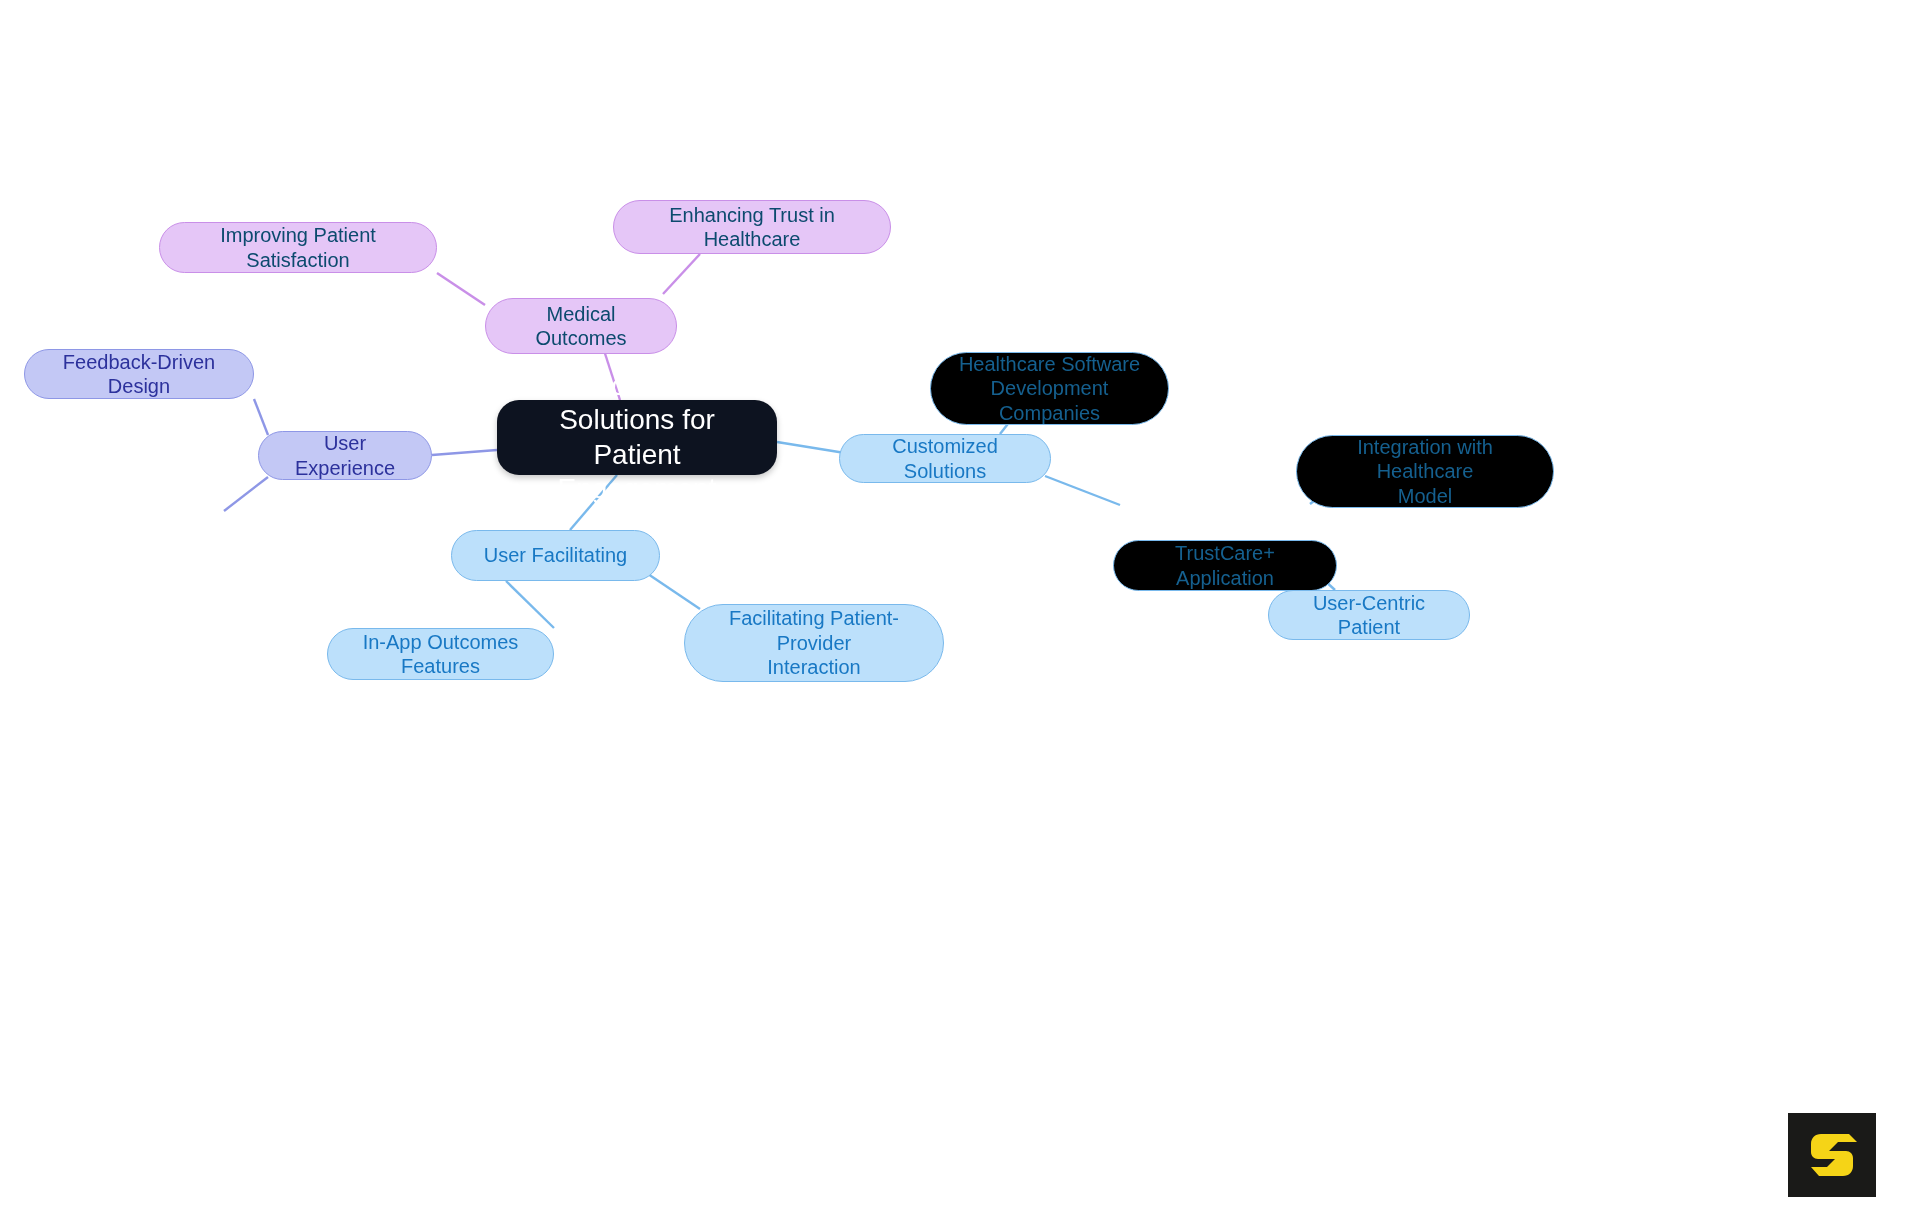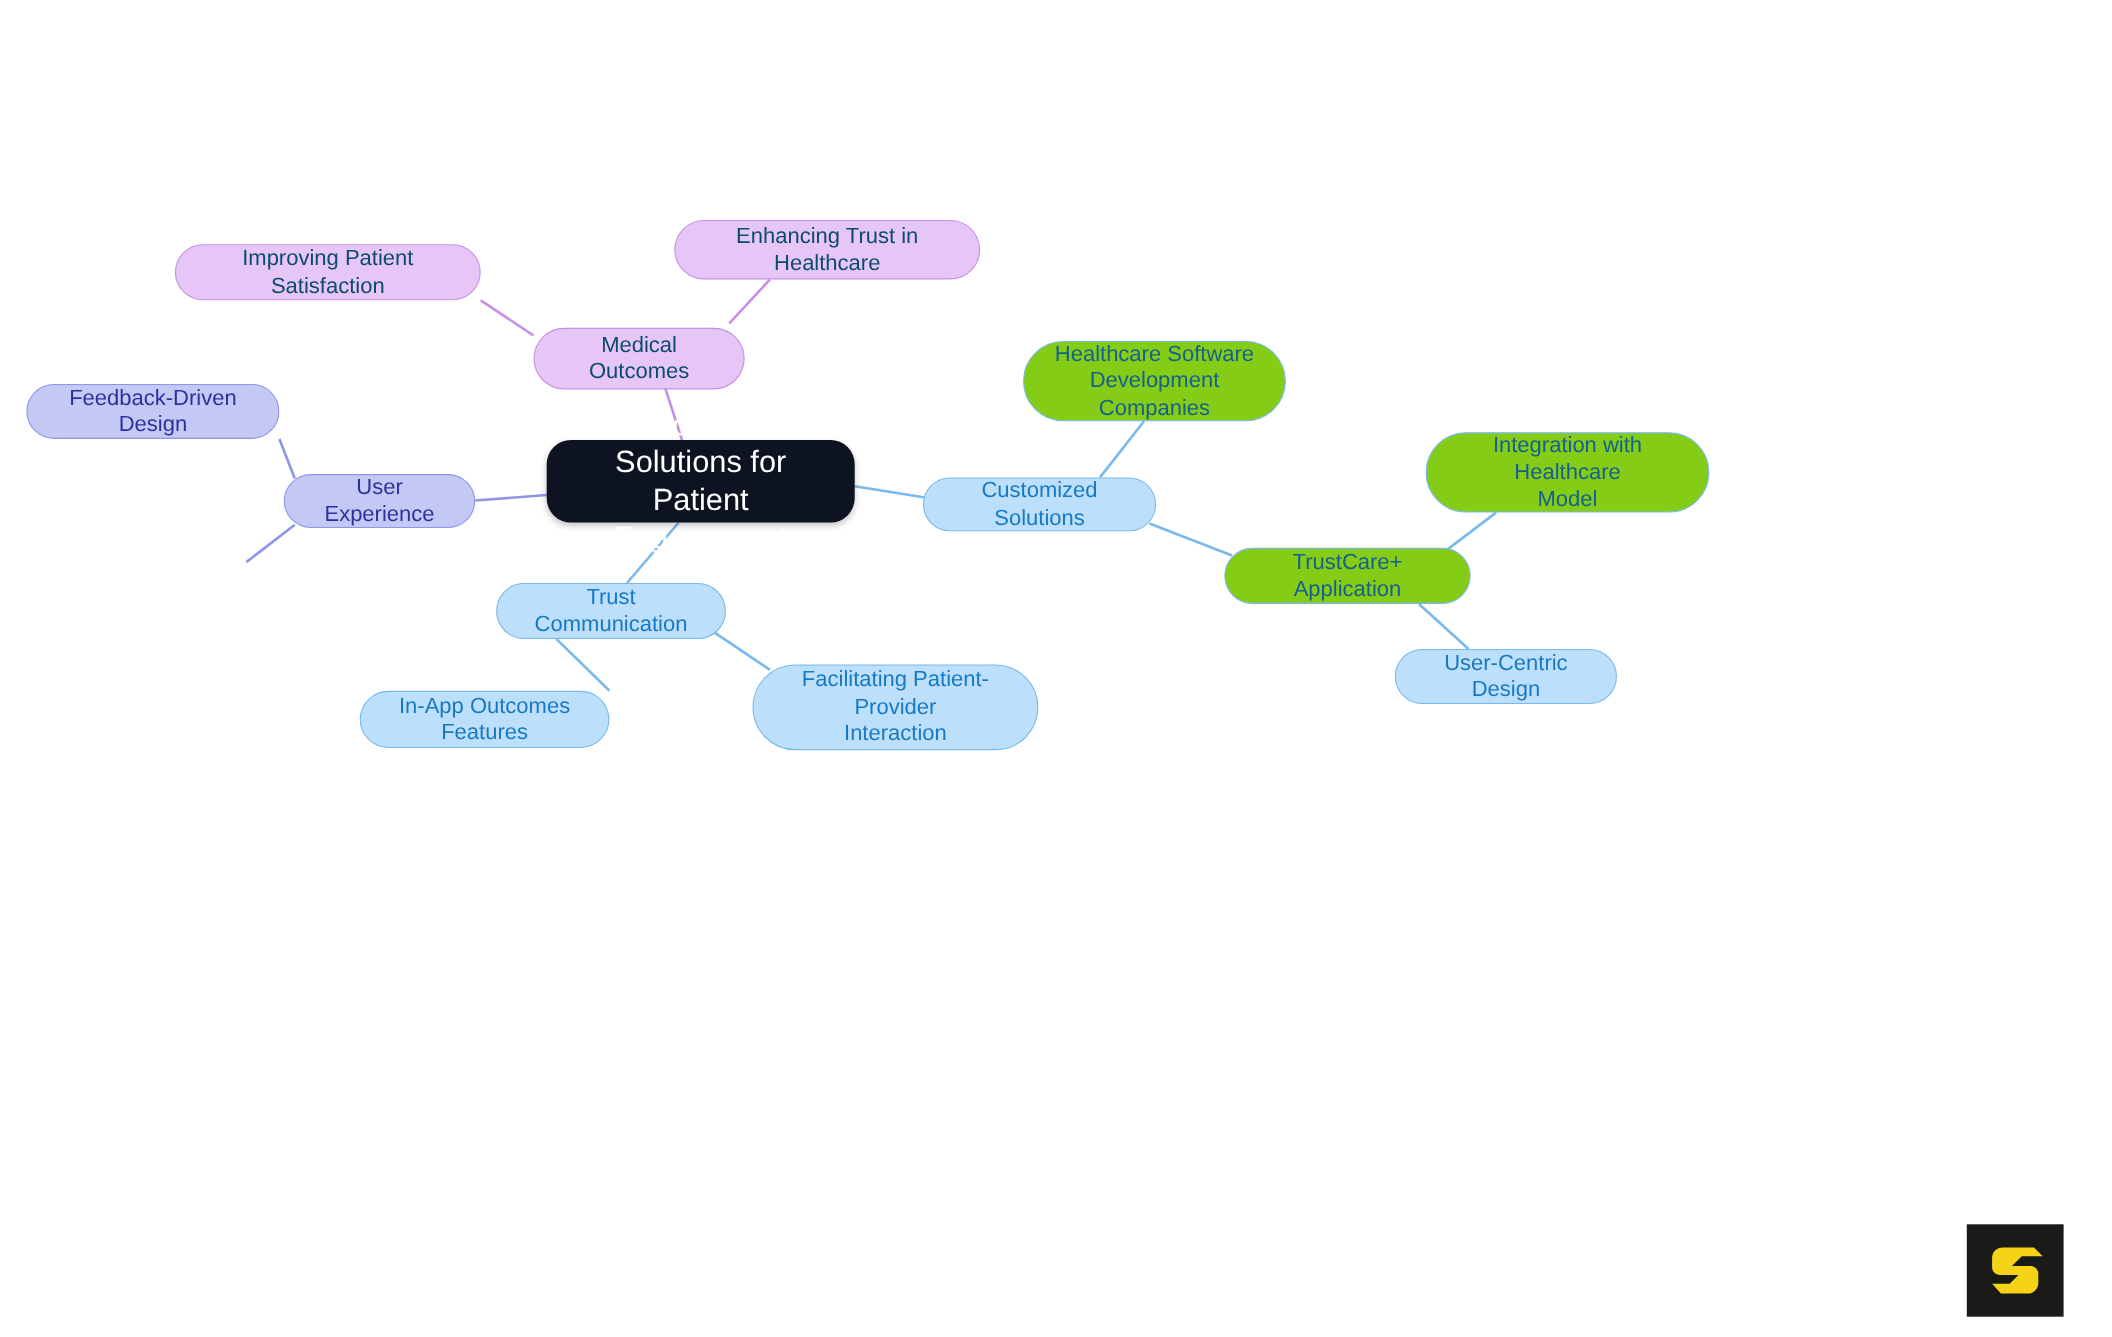--- a/index.html
+++ b/index.html
@@ -52,23 +52,24 @@
     background: #c3c8f5;
     border-color: #8e97e6;
     color: #2c319c;
   }
   .node-blue {
     background: #bce0fb;
     border-color: #79b9ec;
     color: #1878c4;
   }
   .node-blue-dark {
-    background: #84cc16;
+    background: #000000;
     border-color: #79b9ec;
     color: #15608f;
+    margin-top: 42px;
   }
   .sz-20 { font-size: 20px; }
   .sz-19 { font-size: 20px; }
 
   #logo {
     position: absolute;
     left: 1788px;
     top: 1113px;
     width: 88px;
     height: 84px;
@@ -117,32 +118,32 @@
   <div class="node node-root" style="left:497px; top:400px; width:280px; height:75px;">Tailored Software Solutions for
 Patient Engagement</div>
 
   <div class="node node-purple sz-20" style="left:485px; top:298px; width:192px; height:56px;">Medical Outcomes</div>
   <div class="node node-purple sz-19" style="left:159px; top:222px; width:278px; height:51px;">Improving Patient Satisfaction</div>
   <div class="node node-purple sz-20" style="left:613px; top:200px; width:278px; height:54px;">Enhancing Trust in Healthcare</div>
 
   <div class="node node-indigo sz-20" style="left:258px; top:431px; width:174px; height:49px;">User Experience</div>
   <div class="node node-indigo sz-19" style="left:24px; top:349px; width:230px; height:50px;">Feedback-Driven Design</div>
 
-  <div class="node node-blue sz-20" style="left:451px; top:530px; width:209px; height:51px;">Trust Communication</div>
+  <div class="node node-blue sz-20" style="left:451px; top:530px; width:209px; height:51px;">User Facilitating</div>
   <div class="node node-blue sz-19" style="left:327px; top:628px; width:227px; height:52px;">In-App Outcomes Features</div>
   <div class="node node-blue sz-19" style="left:684px; top:604px; width:260px; height:78px;">Facilitating Patient-Provider
 Interaction</div>
 
   <div class="node node-blue sz-20" style="left:839px; top:434px; width:212px; height:49px;">Customized Solutions</div>
   <div class="node node-blue-dark sz-19" style="left:930px; top:310px; width:239px; height:73px;">Healthcare Software
 Development Companies</div>
   <div class="node node-blue-dark sz-19" style="left:1113px; top:498px; width:224px; height:51px;">TrustCare+ Application</div>
   <div class="node node-blue-dark sz-19" style="left:1296px; top:393px; width:258px; height:73px;">Integration with Healthcare
 Model</div>
-  <div class="node node-blue sz-19" style="left:1268px; top:590px; width:202px; height:50px;">User-Centric Design</div>
+  <div class="node node-blue sz-19" style="left:1268px; top:590px; width:202px; height:50px;">User-Centric Patient</div>
 
   <div id="logo">
     <svg width="54" height="54" viewBox="0 0 54 54" xmlns="http://www.w3.org/2000/svg">
       <path d="M44 6 H16 C10 6 6 10 6 16 V24 C6 28 9 31 13 31 H30 L22 39 H6 L14 48 H38 C44 48 48 44 48 38 V30 C48 26 45 23 41 23 H24 L33 14 H52 Z" fill="#f5d417"></path>
     </svg>
   </div>
 
 </div>
 
 </body></html>

